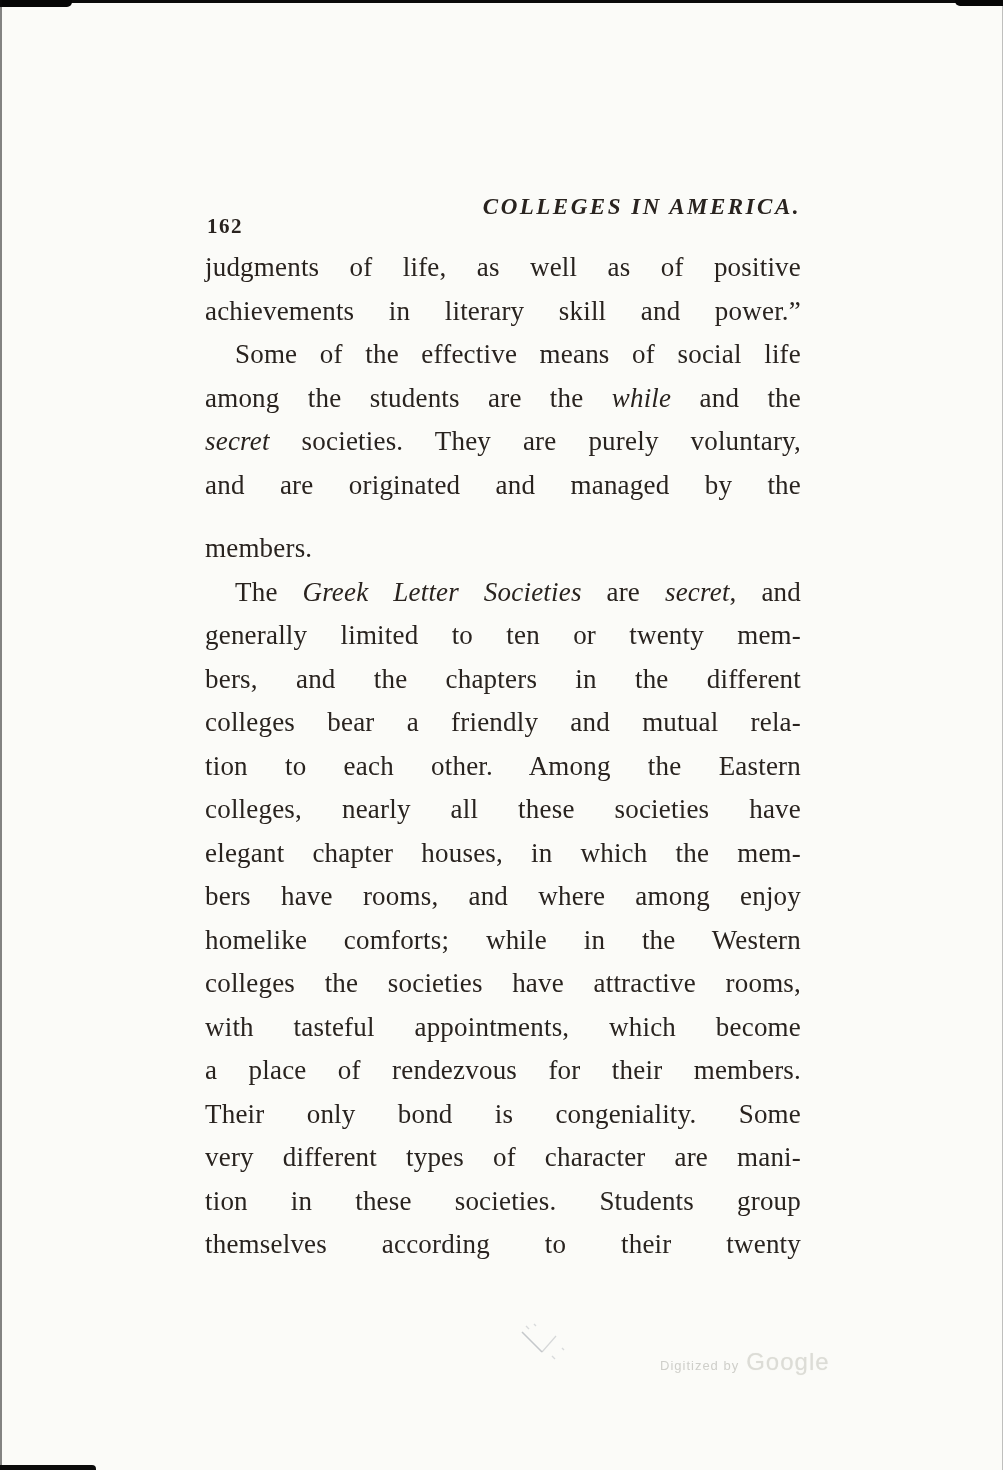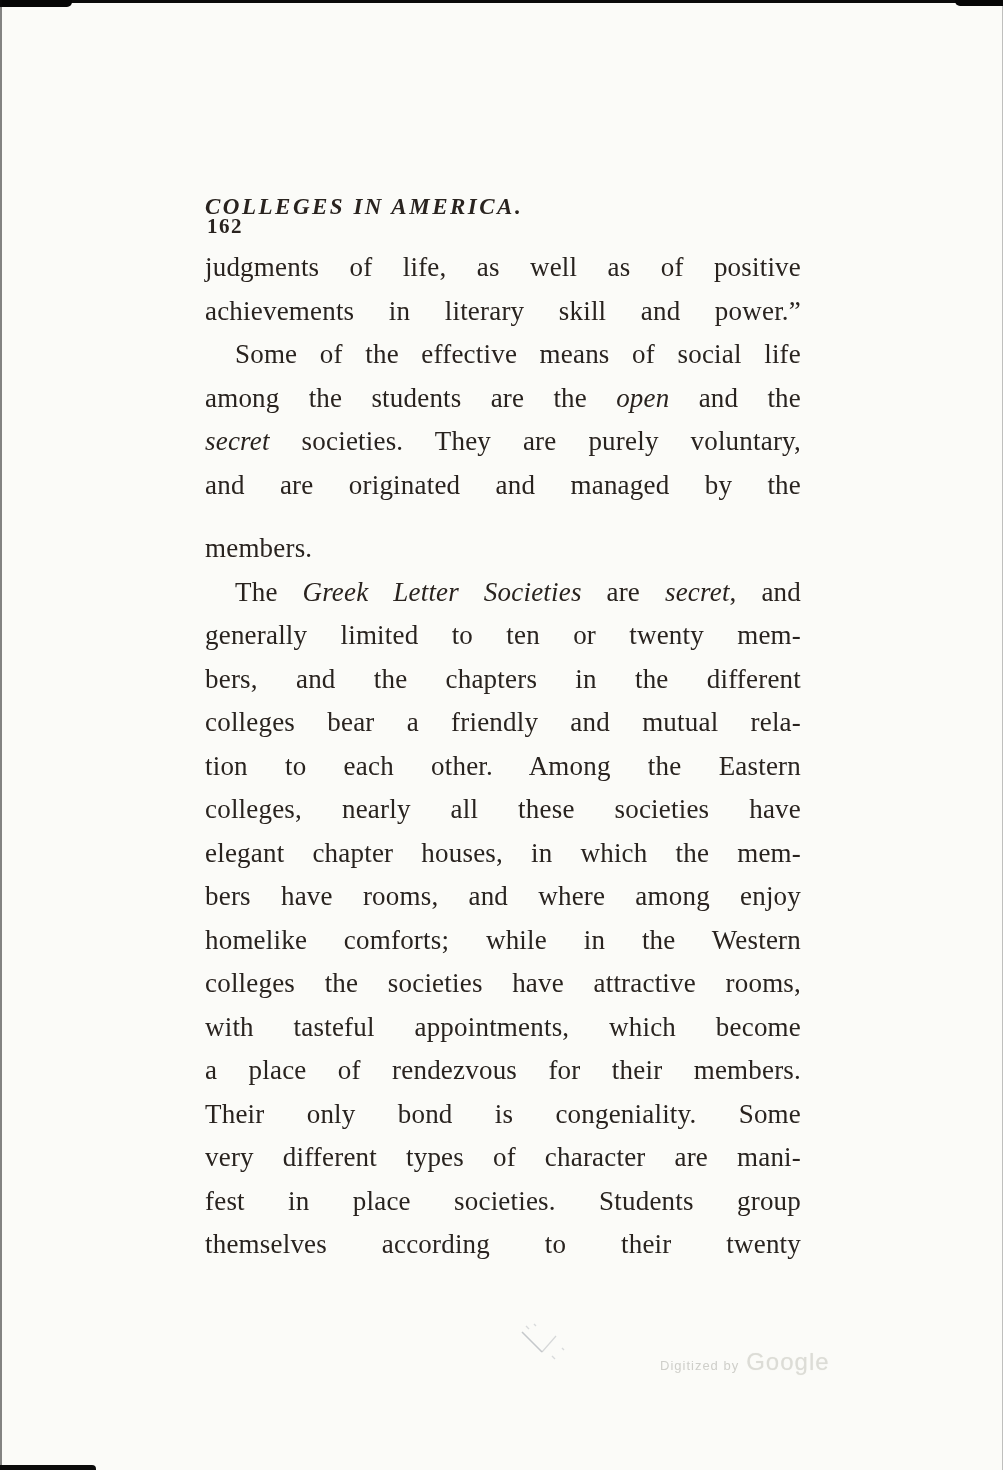--- a/index.html
+++ b/index.html
@@ -20,21 +20,21 @@
   .edge-bl    { position:absolute; bottom:0; left:0; width:96px; height:5px; background:#0b0b0b; border-radius:0 4px 0 0; }
   .edge-right { position:absolute; top:0; right:0; width:1px; height:100%; background:rgba(12,12,12,.25); }
 
   
   .header { position:absolute; top:194px; left:205px; width:596px; height:34px; }
   .pagenum {
     position:absolute; left:2px; top:4px;
     font-size:21px; font-weight:700; letter-spacing:1.5px;margin-top:16px;
   }
   .running-title {
-    text-align:left;
+    text-align:right;
     font-style:italic; font-weight:700;
     font-size:23px; letter-spacing:2.5px;
   }
 
   
   .textblock {
     position:absolute; top:246px; left:205px; width:596px;
     font-size:27px; line-height:43.5px;
     letter-spacing:0.2px; word-spacing:2px;
   }
@@ -73,39 +73,39 @@
 
   <div class="header">
     <span class="pagenum">162</span>
     <div class="running-title">COLLEGES IN AMERICA.</div>
   </div>
 
   <div class="textblock">
     <div class="line"><span>judgments of life, as well as of positive</span></div>
     <div class="line"><span>achievements in literary skill and power.”</span></div>
     <div class="line ind"><span>Some of the effective means of social life</span></div>
-    <div class="line"><span>among the students are the </span><span class="it">open</span><span> and the</span></div>
+    <div class="line"><span>among the students are the </span><span class="it">while</span><span> and the</span></div>
     <div class="line"><span class="it">secret</span><span> societies.  They are purely voluntary,</span></div>
     <div class="line"><span>and are originated and managed by the</span></div>
     <div class="line noj"><span>members.</span></div>
     <div class="line ind"><span>The </span><span class="it">Greek Letter Societies</span><span> are </span><span class="it">secret</span><span>, and</span></div>
     <div class="line"><span>generally limited to ten or twenty mem-</span></div>
     <div class="line"><span>bers, and the chapters in the different</span></div>
     <div class="line"><span>colleges bear a friendly and mutual rela-</span></div>
     <div class="line"><span>tion to each other.  Among the Eastern</span></div>
     <div class="line"><span>colleges, nearly all these societies have</span></div>
     <div class="line"><span>elegant chapter houses, in which the mem-</span></div>
     <div class="line"><span>bers have rooms, and where among enjoy</span></div>
     <div class="line"><span>homelike comforts; while in the Western</span></div>
     <div class="line"><span>colleges the societies have attractive rooms,</span></div>
     <div class="line"><span>with tasteful appointments, which become</span></div>
     <div class="line"><span>a place of rendezvous for their members.</span></div>
     <div class="line"><span>Their only bond is congeniality.  Some</span></div>
     <div class="line"><span>very different types of character are mani-</span></div>
-    <div class="line"><span>fest in place societies.  Students group</span></div>
+    <div class="line"><span>tion in these societies.  Students group</span></div>
     <div class="line"><span>themselves according to their twenty</span></div>
   </div>
 
   <svg class="pencil" width="70" height="50" viewBox="0 0 70 50">
     <path d="M10 14 L30 34" stroke="#aeb2b6" stroke-width="1.6" fill="none" opacity="0.7"></path>
     <path d="M30 34 L44 18" stroke="#b6babd" stroke-width="1.2" fill="none" opacity="0.55"></path>
     <path d="M14 8 l3 3 M22 6 l2 2 M40 38 l3 3 M50 30 l2 2" stroke="#c2c5c8" stroke-width="1.4" fill="none" opacity="0.6"></path>
   </svg>
 
   <div class="watermark">

